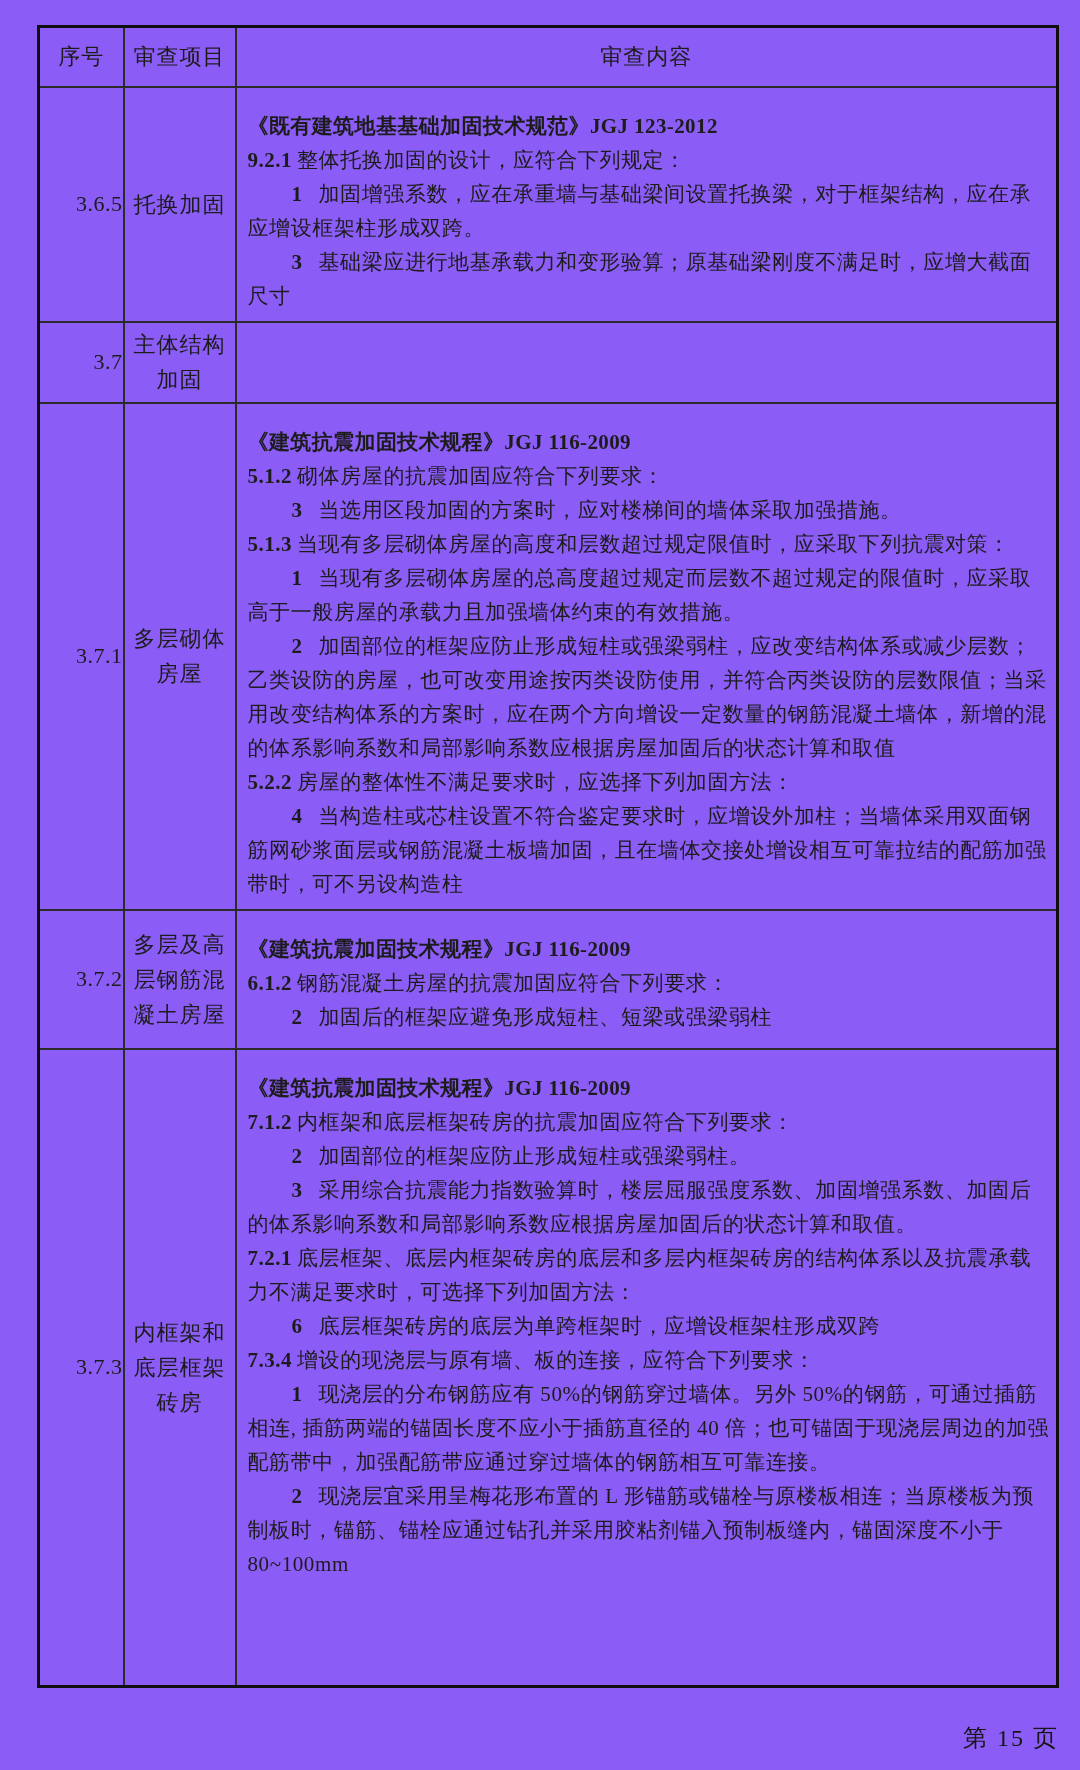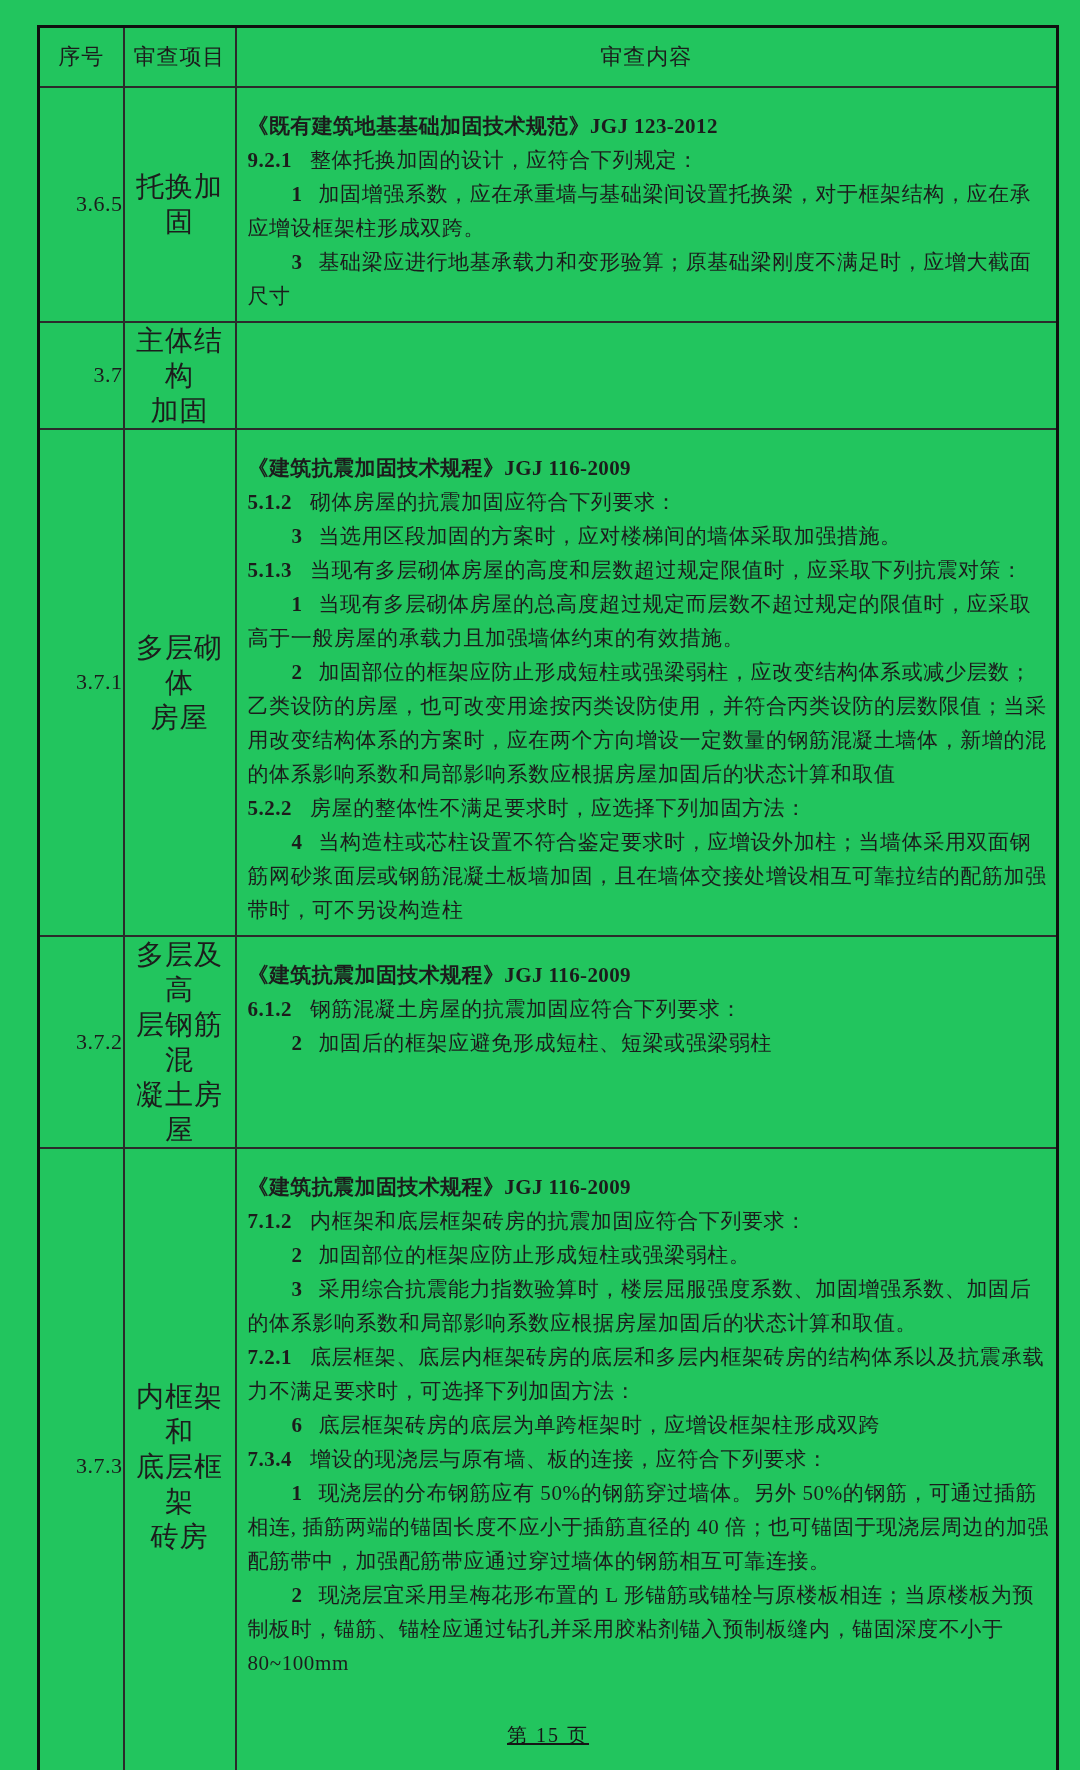--- a/index.html
+++ b/index.html
@@ -2,21 +2,21 @@
 <html><head>
 <meta charset="utf-8">
 <style>
   html,body{margin:0;padding:0;background:#ffffff;}
   body{
     width:1080px;height:1770px;position:relative;
     font-family:"Liberation Serif","DejaVu Serif",serif;
     color:#1c1c1c;
     -webkit-font-smoothing:antialiased;
   }
-  .page{position:absolute;inset:0;background:#22c55e;}
+  .page{position:absolute;inset:0;background:#8b5cf6;}
 
   table.review{
     position:absolute;left:37px;top:25px;width:1022px;
     border-collapse:collapse;table-layout:fixed;
     border:3px solid #101010;
   }
   th,td{
     border:2px solid #2b2b2b;
     padding:0;vertical-align:middle;
     font-weight:normal;
@@ -33,37 +33,37 @@
   .row-1{height:235px;}
   .row-2{height:81px;}
   .row-3{height:504px;}
   .row-4{height:139px;}
   .row-5{height:638px;}
 
   td.seq-cell{
     text-align:right;font-size:22px;letter-spacing:0.5px;
   }
   td.item-cell{
-    text-align:center;font-size:28px;line-height:35px;letter-spacing:1px;
+    text-align:center;font-size:22px;line-height:35px;letter-spacing:1px;
   }
   td.content-cell{
     vertical-align:top;
     padding:21px 10px 8px 11px;
     font-size:21px;line-height:34px;letter-spacing:0.6px;
     overflow:hidden;
   }
   .line{white-space:nowrap;}
   .line.title{font-weight:bold;letter-spacing:0.4px;}
-  .line .num{font-weight:bold;margin-right:18px;letter-spacing:0.5px;}
+  .line .num{font-weight:bold;margin-right:5px;letter-spacing:0.5px;}
   .line.indent{padding-left:44px;}
   .line.indent .num{margin-right:16px;}
 
   .footer{
     position:absolute;left:37px;top:1722px;width:1022px;
-    text-align:center;font-size:20px;letter-spacing:2px;color:#161616;text-decoration:underline;
+    text-align:right;font-size:24px;letter-spacing:2px;color:#161616;
   }
 </style>
 </head>
 <body>
 
 <div class="page">
 
   <table class="review">
     <colgroup>
       <col class="c-seq">

